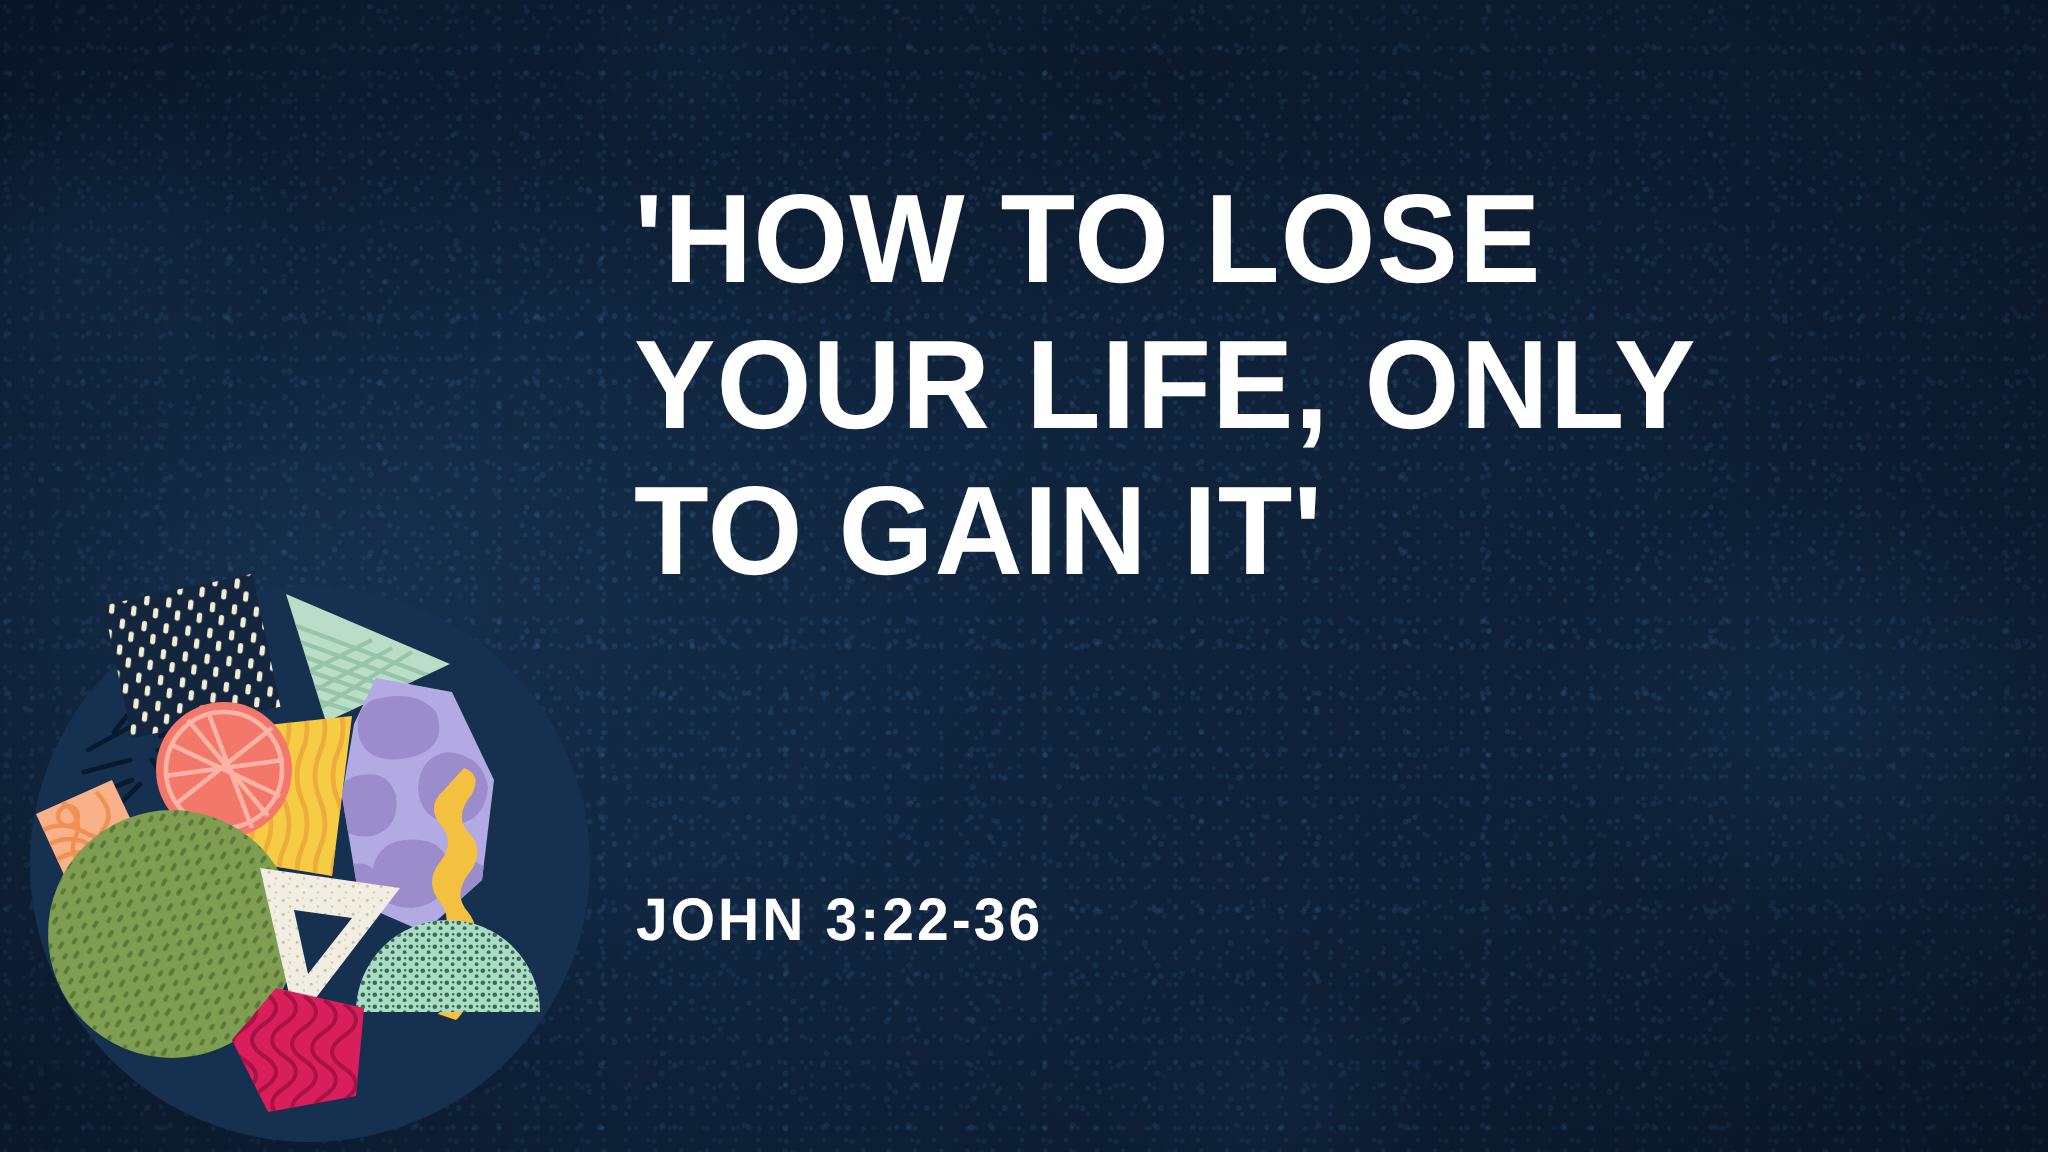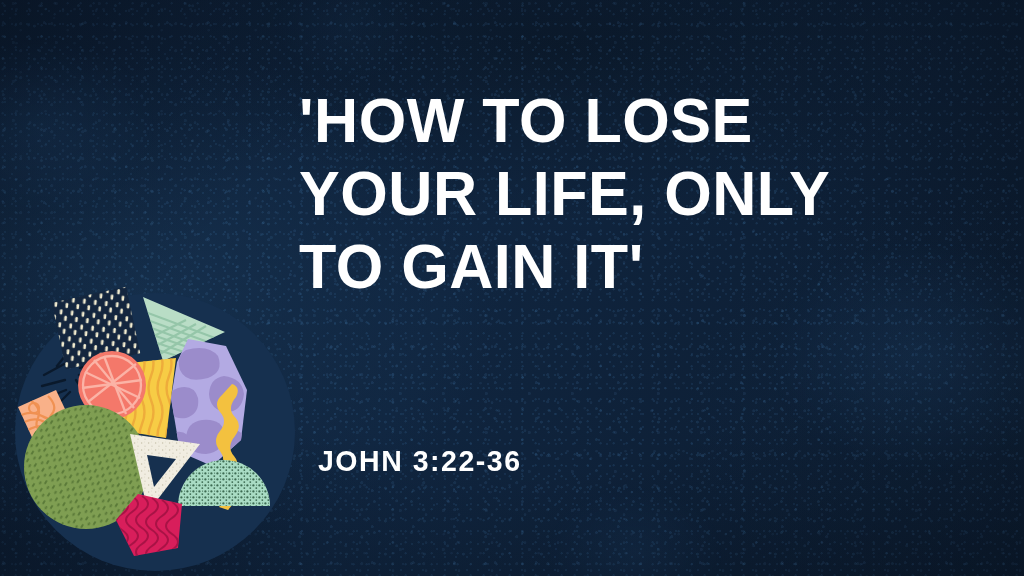--- a/index.html
+++ b/index.html
@@ -72,21 +72,21 @@
   }
   .bg-vignette {
     position: absolute;
     inset: 0;
     background: radial-gradient(ellipse 80% 85% at 50% 50%, transparent 38%, rgba(5,12,22,.55) 100%);
   }
 
   
   .title-block {
     position: absolute;
-    left: 299px;
+    left: 317px;
     top: 84px;
     width: 700px;
   }
   .title-line {
     color: #ffffff;
     font-family: "Liberation Sans", sans-serif;
     font-weight: 700;
     font-size: 63px;
     line-height: 73px;
     letter-spacing: 0.5px;

